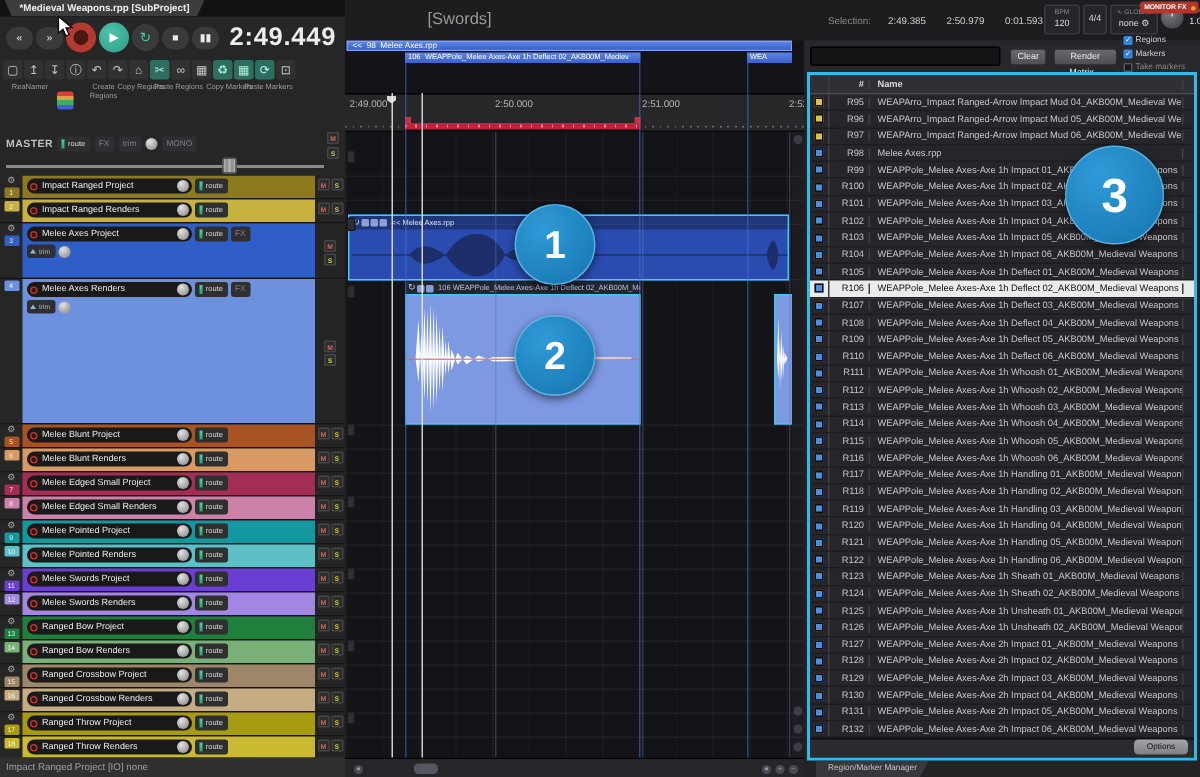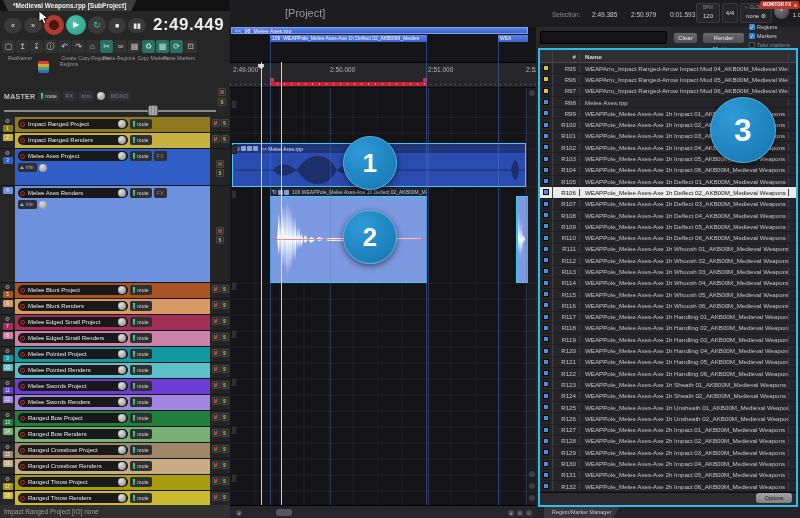--- a/index.html
+++ b/index.html
@@ -584,21 +584,21 @@
             <span class="msbtn mm">M</span>
             <span class="msbtn ss">S</span>
           </div>
         </div>
       </div>
     <div class="statusbar">Impact Ranged Project [IO] none</div>
   </div>
 
   <div class="arrange">
     <div class="arr-top"></div>
-    <div class="playing">[Project]</div>
+    <div class="playing">[Swords]</div>
     <div class="regionbar">
       <b>&lt;&lt;</b><b>98</b><span>Melee Axes.rpp</span>
     </div>
     <div class="region2">
       <b>106</b><span>WEAPPole_Melee Axes-Axe 1h Deflect 02_AKB00M_Mediev</span>
     </div>
     <div class="region2f">WEA</div>
     <div class="ruler">
         <span class="tick" style="left: 3px;">2:49.000</span>
         <span class="tick" style="left: 100px;">2:50.000</span>

